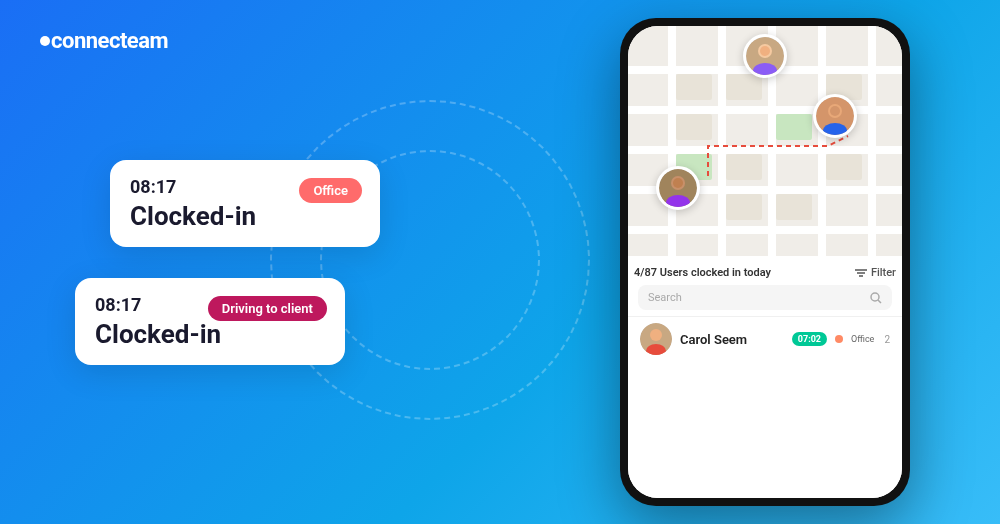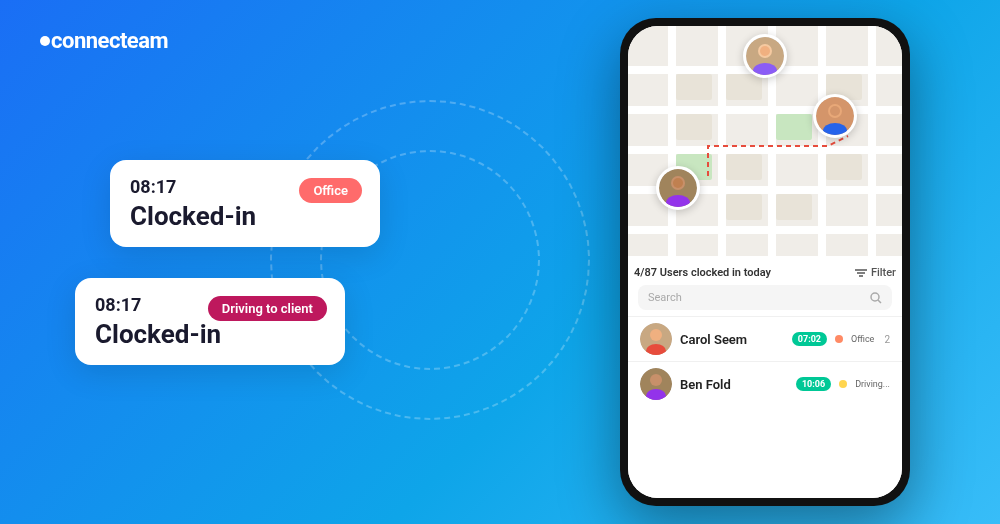--- a/index.html
+++ b/index.html
@@ -377,29 +377,16 @@
           </svg>
         </div>
         <span class="list-name">Carol Seem</span>
         <span class="time-badge">07:02</span>
         <div class="status-dot" style="background:#ff8a65;"></div>
         <span class="status-label">Office</span>
         <span class="count-label">2</span>
       </div>
 
 
-      <div class="list-item">
-        <div class="list-avatar">
-          <svg width="32" height="32" viewBox="0 0 32 32">
-            <circle cx="16" cy="16" r="16" fill="#a0845c"></circle>
-            <circle cx="16" cy="12" r="6" fill="#c8906a"></circle>
-            <ellipse cx="16" cy="28" rx="10" ry="7" fill="#9333ea"></ellipse>
-          </svg>
-        </div>
-        <span class="list-name">Ben Fold</span>
-        <span class="time-badge">10:06</span>
-        <div class="status-dot" style="background:#ffd54f;"></div>
-        <span class="status-label">Driving...</span>
-      </div>
     </div>
 
   </div>
 </div>
 
 </body></html>

